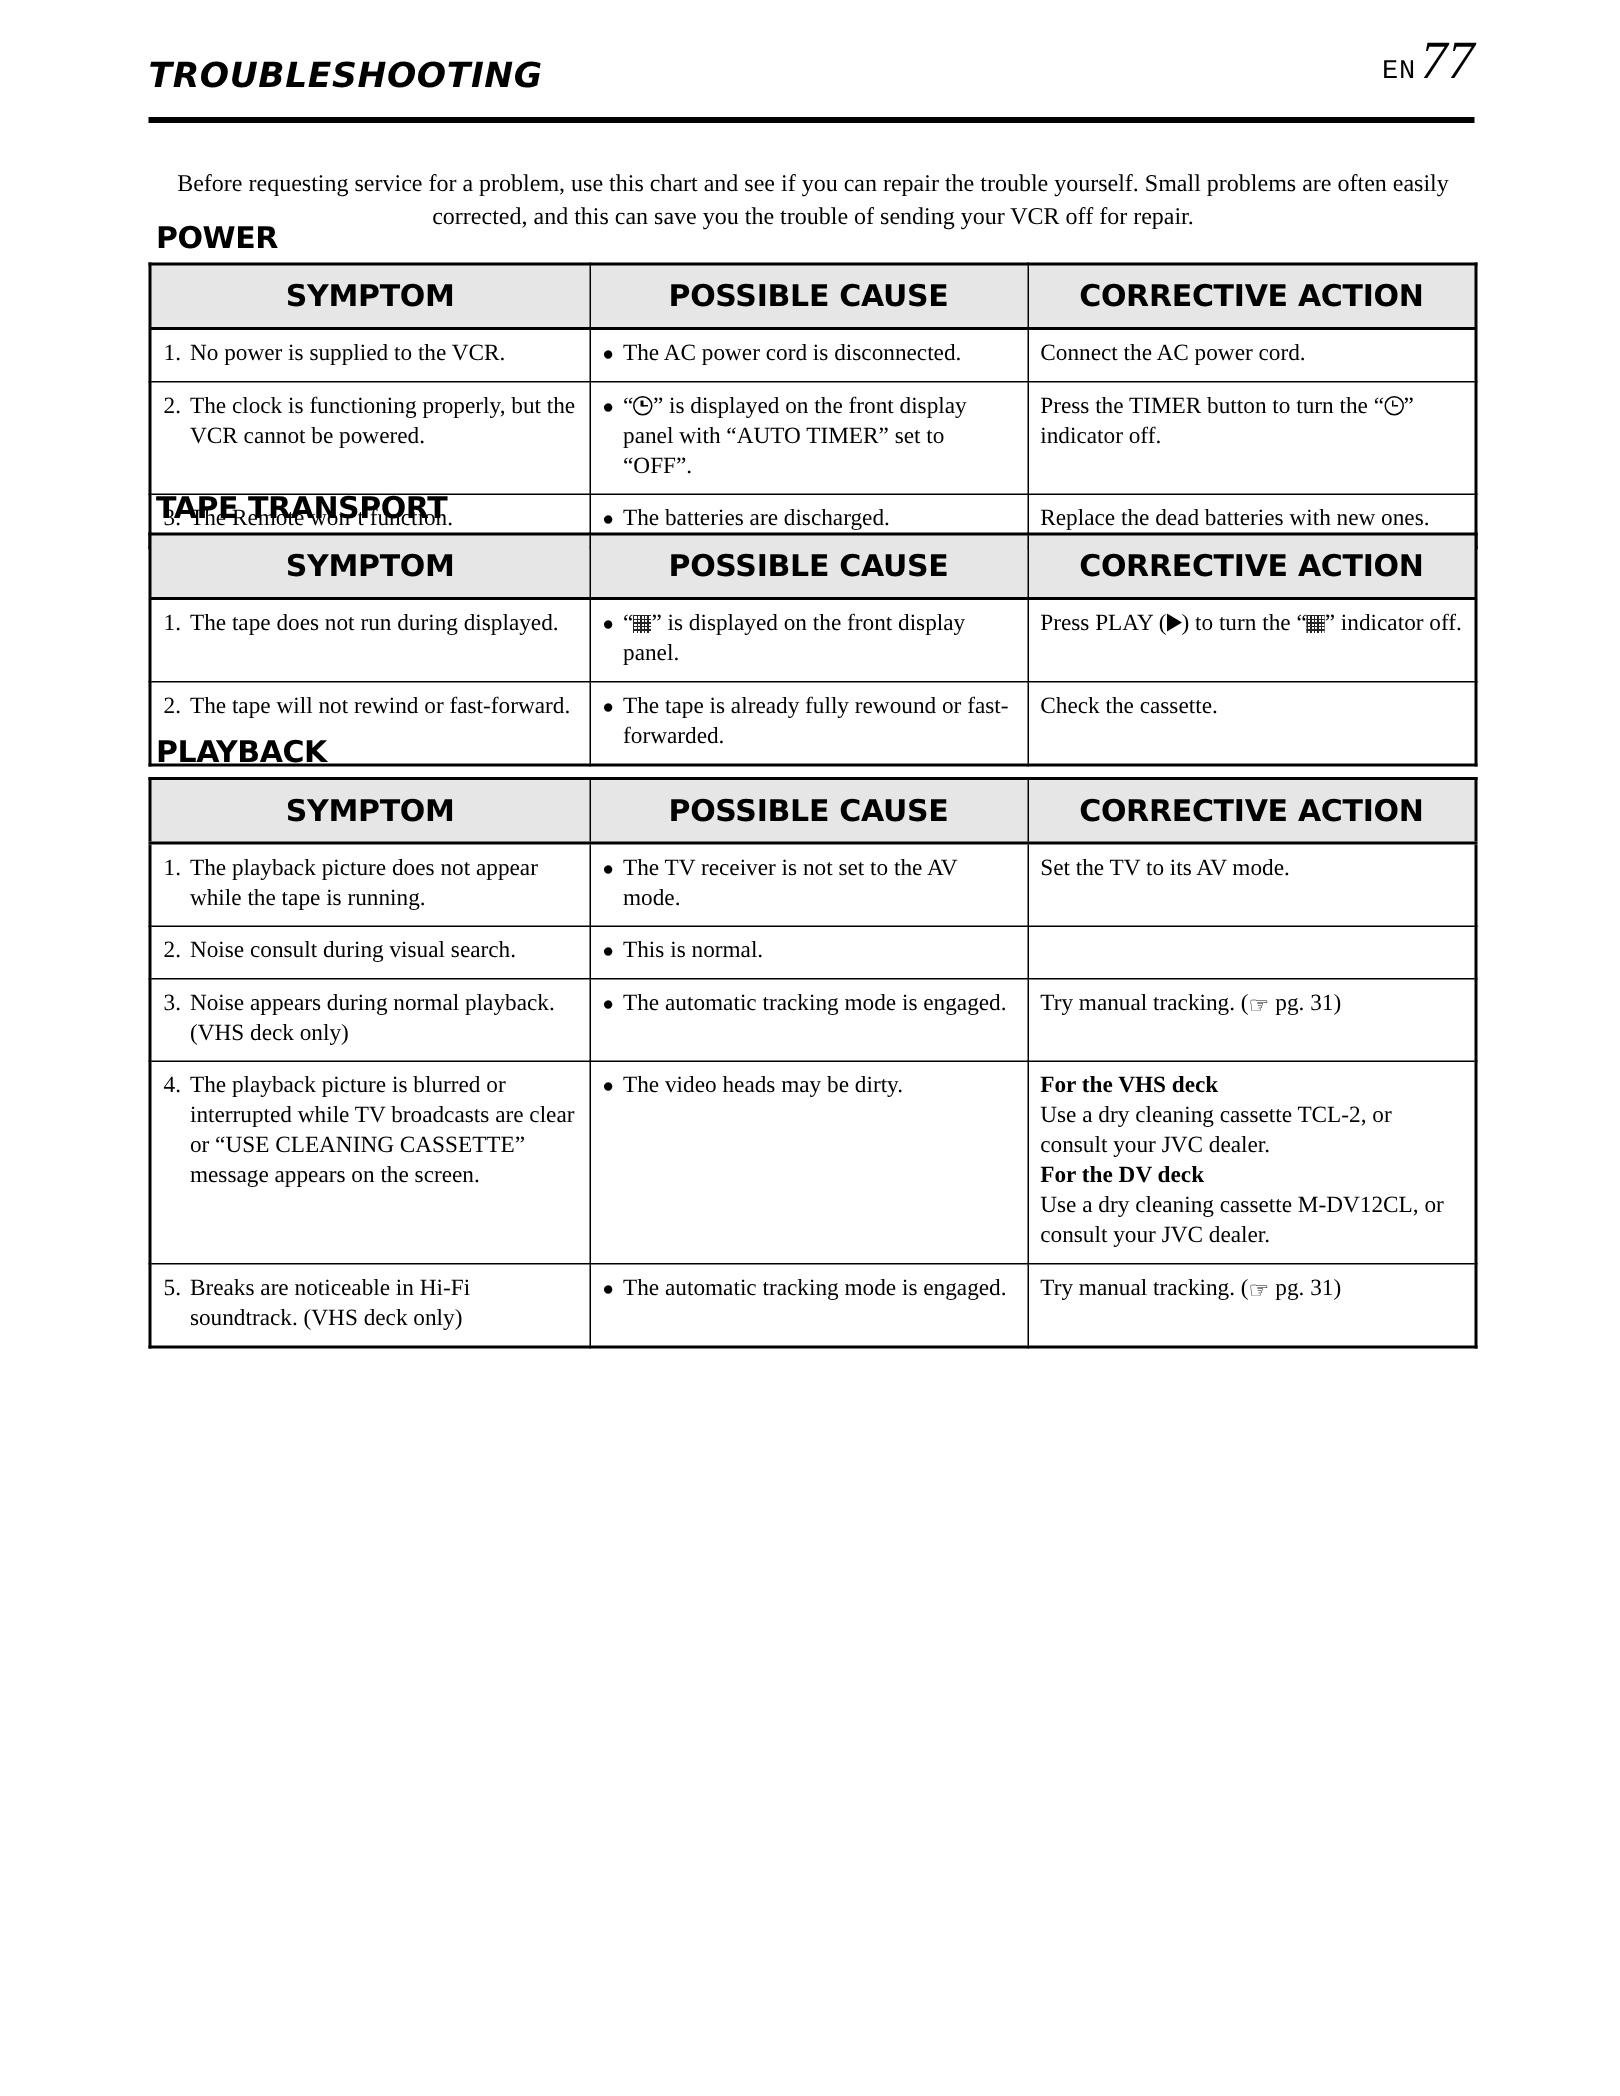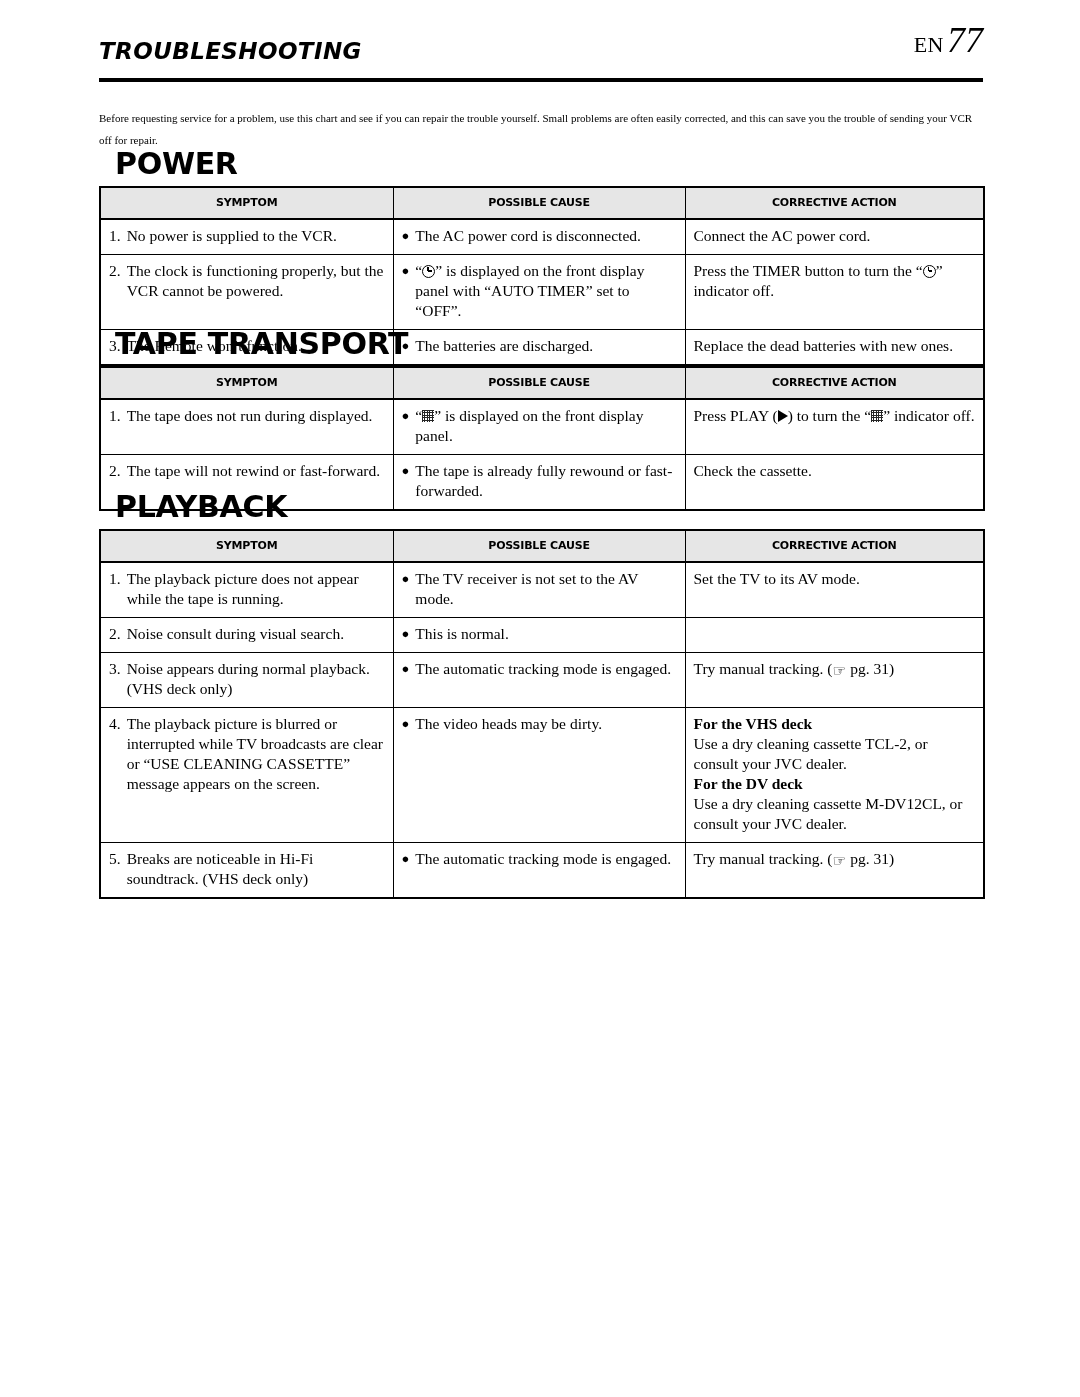--- a/index.html
+++ b/index.html
@@ -54,22 +54,22 @@
   .folio {
     position: absolute;
     right: 0;
     top: -16px;
     display: flex;
     align-items: baseline;
     justify-content: flex-end;
     white-space: nowrap;
   }
   .folio-lang {
-    font-family: Liberation Serif, serif;
-    font-size: 22px;
+    font-family: Liberation Mono, monospace;
+    font-size: 18px;
     font-variant: small-caps;
     letter-spacing: 0.5px;
     color: #000;
   }
   .folio-num {
     font-family: "Liberation Serif", serif;
     font-style: italic;
     font-size: 36px;
     font-weight: normal;
     margin-left: 3px;
@@ -77,59 +77,60 @@
     color: #000;
   }
 
   
   .intro {
     position: absolute;
     left: 99px;
     top: 96px;
     width: 886px;
     font-family: "Liberation Serif", serif;
-    font-size: 11px;
+    font-size: 16px;
     line-height: 22px;
     color: #000;
+    text-align: center;
   }
 
   
   .section {
     position: absolute;
     left: 99px;
     width: 884px;
   }
   .section-title {
     font-family: "DejaVu Sans", sans-serif;
     font-weight: bold;
-    font-size: 30px;
+    font-size: 20px;
     letter-spacing: -0.3px;
     color: #000;
-    margin: 0 0 6px 16px;
+    margin: 0 0 6px 5px;
     line-height: 1.05;
   }
 
   
   table.tsTable {
     border-collapse: collapse;
     width: 884px;
     table-layout: fixed;
     border: 2px solid #000;
   }
   table.tsTable col.c1 { width: 293px; }
   table.tsTable col.c2 { width: 292px; }
   table.tsTable col.c3 { width: 299px; }
 
   table.tsTable th {
     background: #e6e6e6;
     border: 1px solid #000;
     border-bottom: 2px solid #000;
     font-family: "DejaVu Sans", sans-serif;
     font-weight: bold;
-    font-size: 11px;
+    font-size: 20px;
     letter-spacing: -0.2px;
     text-align: center;
     padding: 8px 4px 9px 4px;
     color: #000;
   }
   table.tsTable td {
     border: 1px solid #000;
     vertical-align: top;
     padding: 6px 8px 8px 8px;
     font-family: "Liberation Serif", serif;

